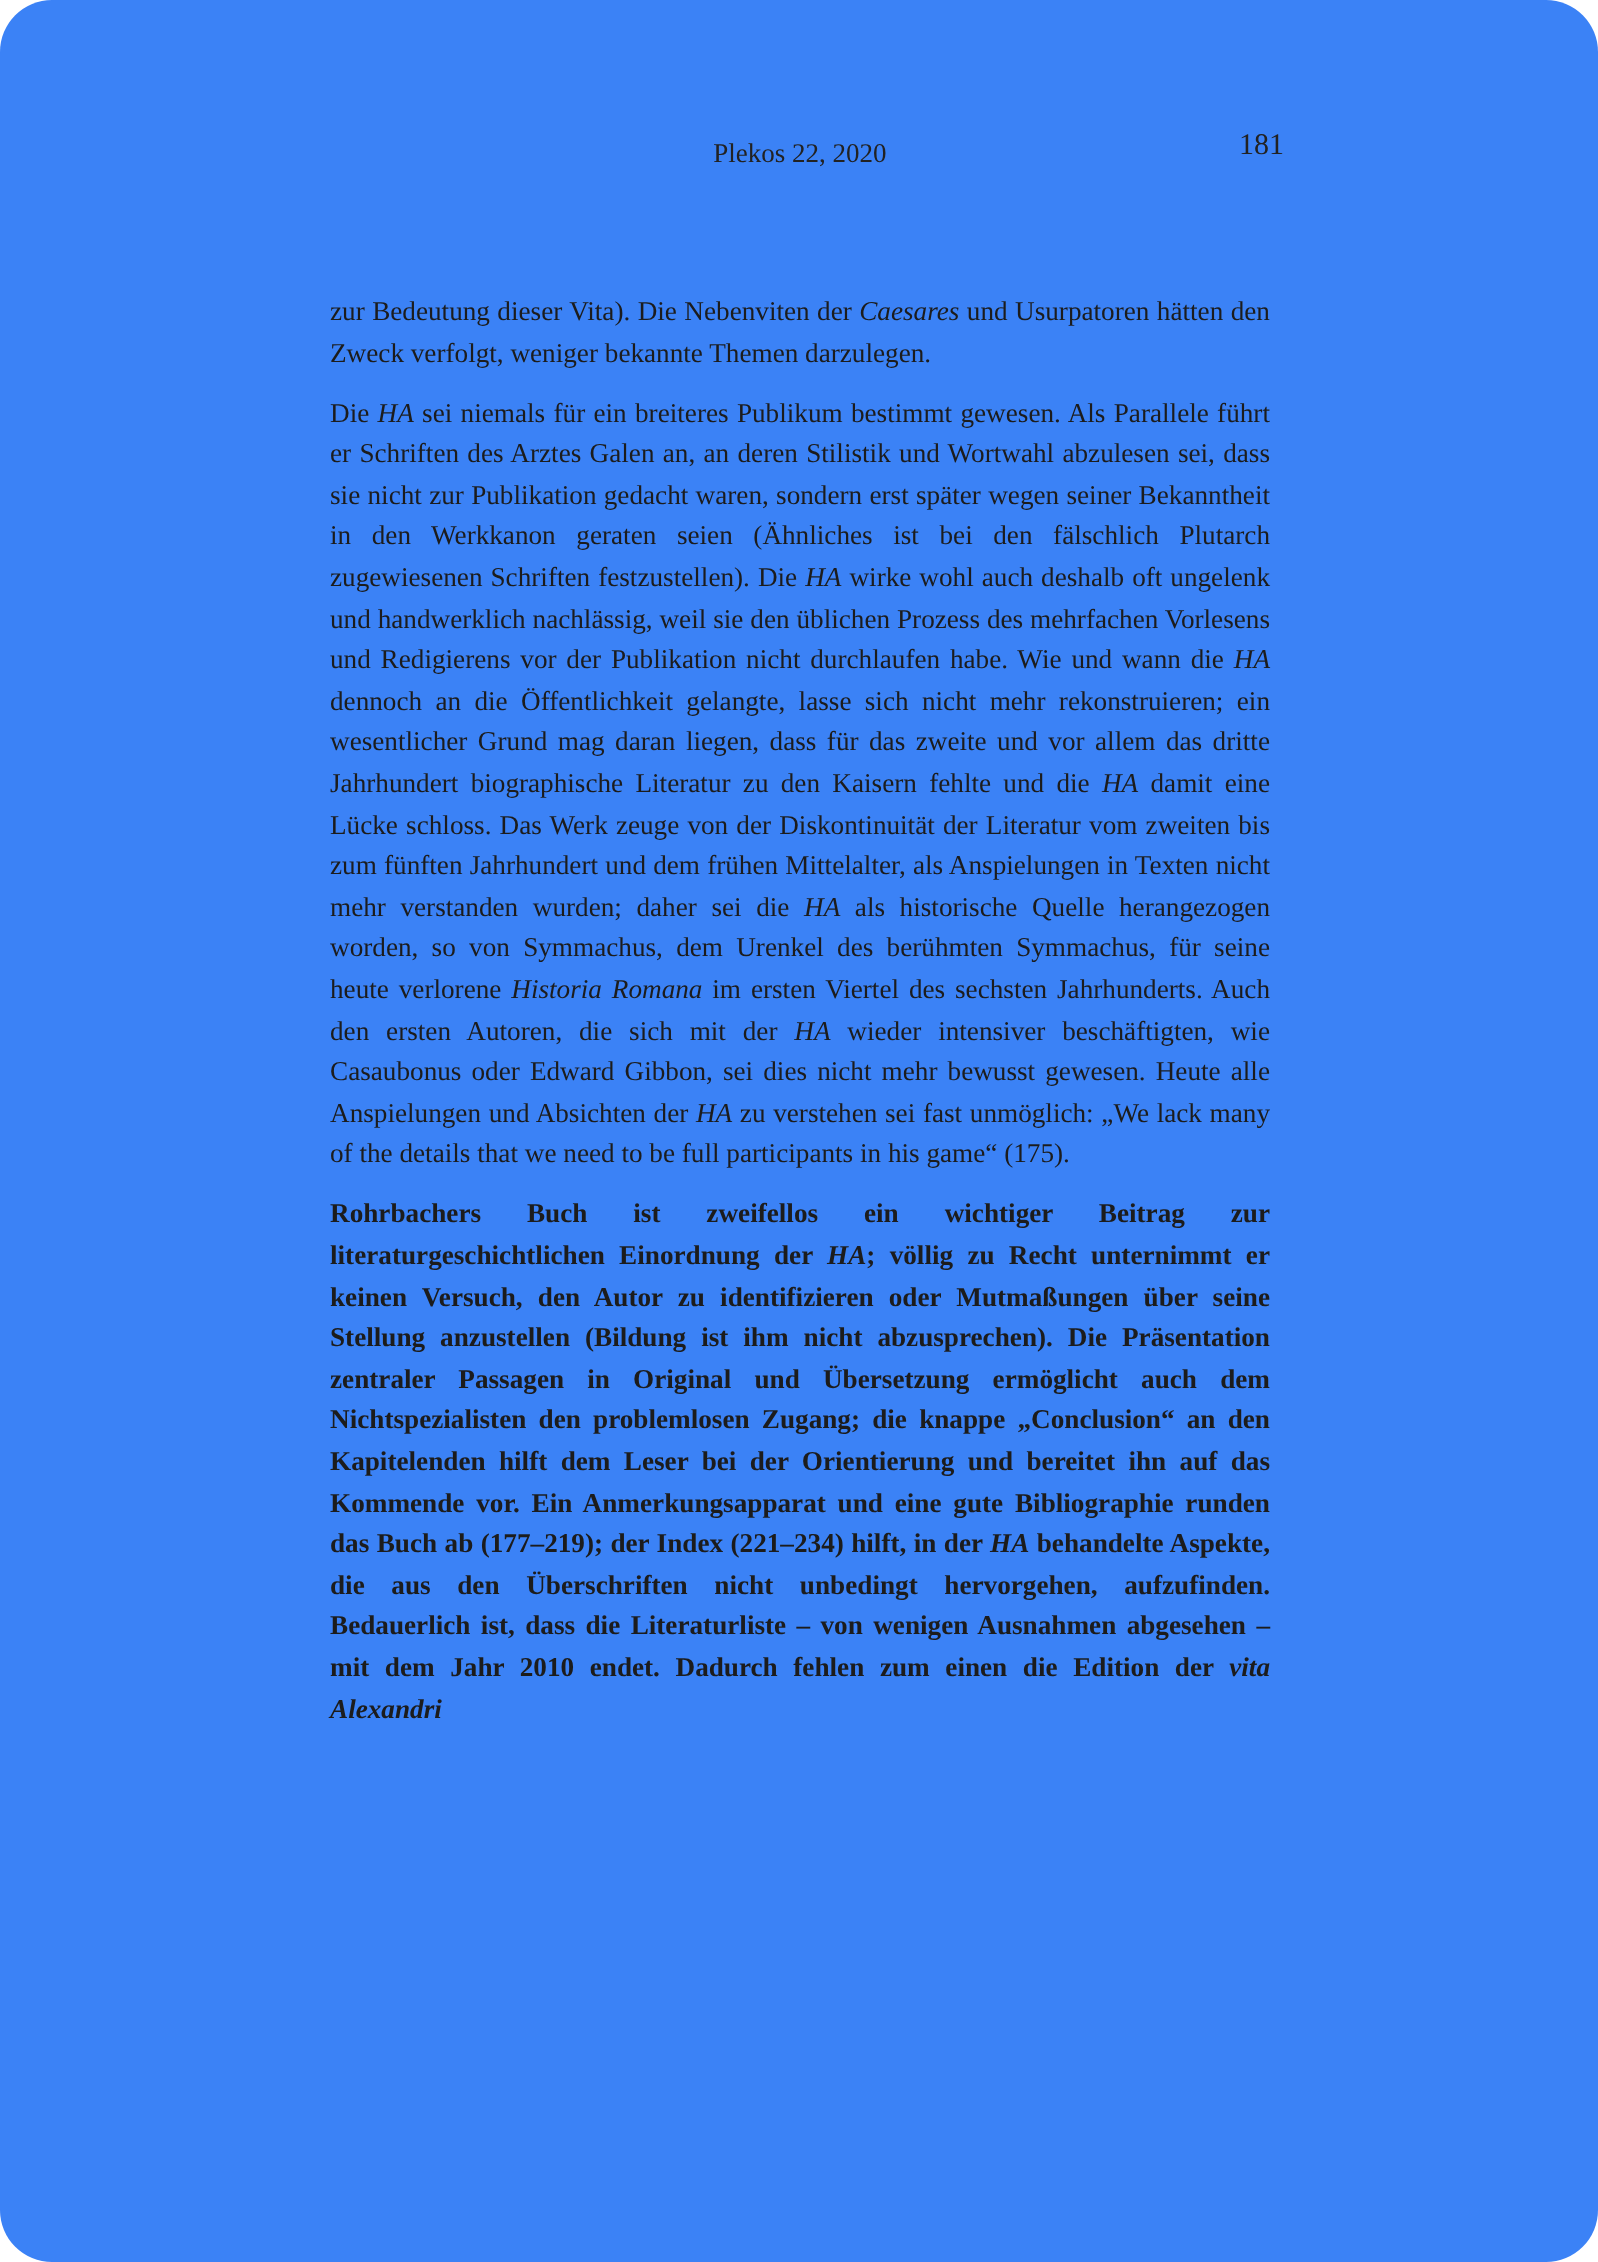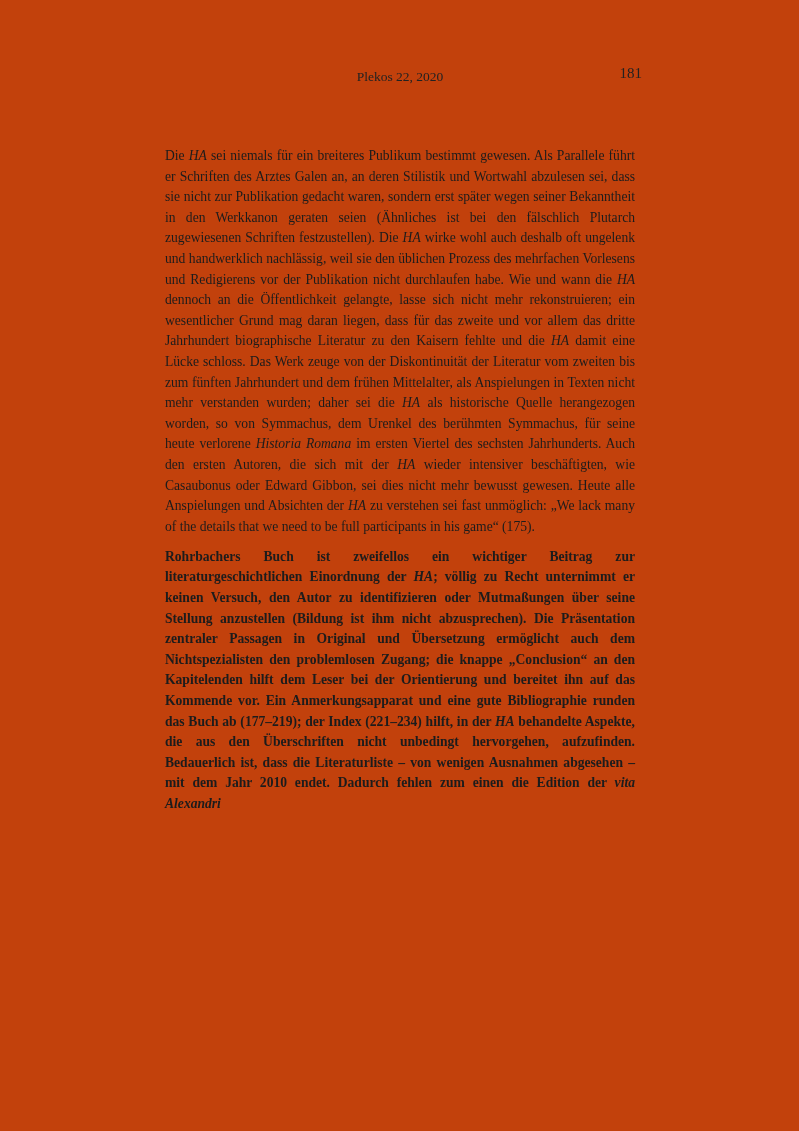--- a/index.html
+++ b/index.html
@@ -4,25 +4,26 @@
 <style>
   html, body {
     margin: 0;
     padding: 0;
     background: #ffffff;
   }
   .page {
     position: relative;
     width: 799px;
     height: 1131px;
-    background: #c2410c;
+    background: #3b82f6;
     color: #1c1c1c;
     font-family: "Liberation Serif", serif;
     box-sizing: border-box;
     overflow: hidden;
+    border-radius: 26px;
   }
   .header {
     position: absolute;
     top: 69px;
     left: 165px;
     width: 470px;
     text-align: center;
     font-size: 13.5px;
     line-height: 16px;
     color: #222222;
@@ -63,17 +64,18 @@
 <body>
 
 <div class="page">
 
   <div class="header">
     <span class="journal-title">Plekos 22, 2020</span>
     <span class="page-number">181</span>
   </div>
 
   <div class="body-text" id="paragraphs">
+      <p><span>zur Bedeutung dieser Vita). Die Nebenviten der </span><i>Caesares</i><span> und Usurpatoren hätten den Zweck verfolgt, weniger bekannte Themen darzulegen.</span></p>
       <p><span>Die </span><i>HA</i><span> sei niemals für ein breiteres Publikum bestimmt gewesen. Als Parallele führt er Schriften des Arztes Galen an, an deren Stilistik und Wortwahl abzulesen sei, dass sie nicht zur Publikation gedacht waren, sondern erst später wegen seiner Bekanntheit in den Werkkanon geraten seien (Ähnliches ist bei den fälschlich Plutarch zugewiesenen Schriften festzustellen). Die </span><i>HA</i><span> wirke wohl auch deshalb oft ungelenk und handwerklich nachlässig, weil sie den üblichen Prozess des mehrfachen Vorlesens und Redigierens vor der Publikation nicht durchlaufen habe. Wie und wann die </span><i>HA</i><span> dennoch an die Öffentlichkeit gelangte, lasse sich nicht mehr rekonstruieren; ein wesentlicher Grund mag daran liegen, dass für das zweite und vor allem das dritte Jahrhundert biographische Literatur zu den Kaisern fehlte und die </span><i>HA</i><span> damit eine Lücke schloss. Das Werk zeuge von der Diskontinuität der Literatur vom zweiten bis zum fünften Jahrhundert und dem frühen Mittelalter, als Anspielungen in Texten nicht mehr verstanden wurden; daher sei die </span><i>HA</i><span> als historische Quelle herangezogen worden, so von Symmachus, dem Urenkel des berühmten Symmachus, für seine heute verlorene </span><i>Historia Romana</i><span> im ersten Viertel des sechsten Jahrhunderts. Auch den ersten Autoren, die sich mit der </span><i>HA</i><span> wieder intensiver beschäftigten, wie Casaubonus oder Edward Gibbon, sei dies nicht mehr bewusst gewesen. Heute alle Anspielungen und Absichten der </span><i>HA</i><span> zu verstehen sei fast unmöglich: „We lack many of the details that we need to be full participants in his game“ (175).</span></p>
       <p><span>Rohrbachers Buch ist zweifellos ein wichtiger Beitrag zur literaturgeschichtlichen Einordnung der </span><i>HA</i><span>; völlig zu Recht unternimmt er keinen Versuch, den Autor zu identifizieren oder Mutmaßungen über seine Stellung anzustellen (Bildung ist ihm nicht abzusprechen). Die Präsentation zentraler Passagen in Original und Übersetzung ermöglicht auch dem Nichtspezialisten den problemlosen Zugang; die knappe „Conclusion“ an den Kapitelenden hilft dem Leser bei der Orientierung und bereitet ihn auf das Kommende vor. Ein Anmerkungsapparat und eine gute Bibliographie runden das Buch ab (177–219); der Index (221–234) hilft, in der </span><i>HA</i><span> behandelte Aspekte, die aus den Überschriften nicht unbedingt hervorgehen, aufzufinden. Bedauerlich ist, dass die Literaturliste – von wenigen Ausnahmen abgesehen – mit dem Jahr 2010 endet. Dadurch fehlen zum einen die Edition der </span><i>vita Alexandri</i></p>
     </div>
 
 </div>
 
 </body></html>

